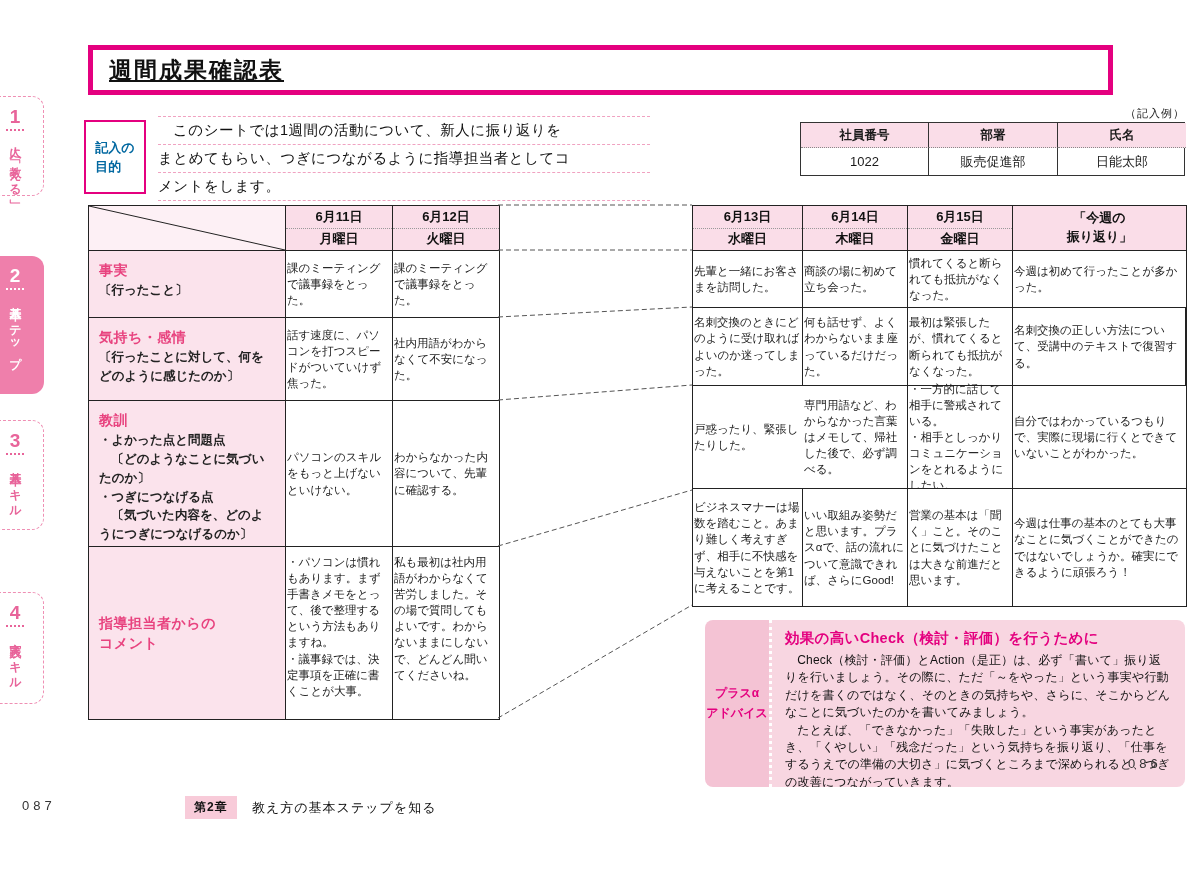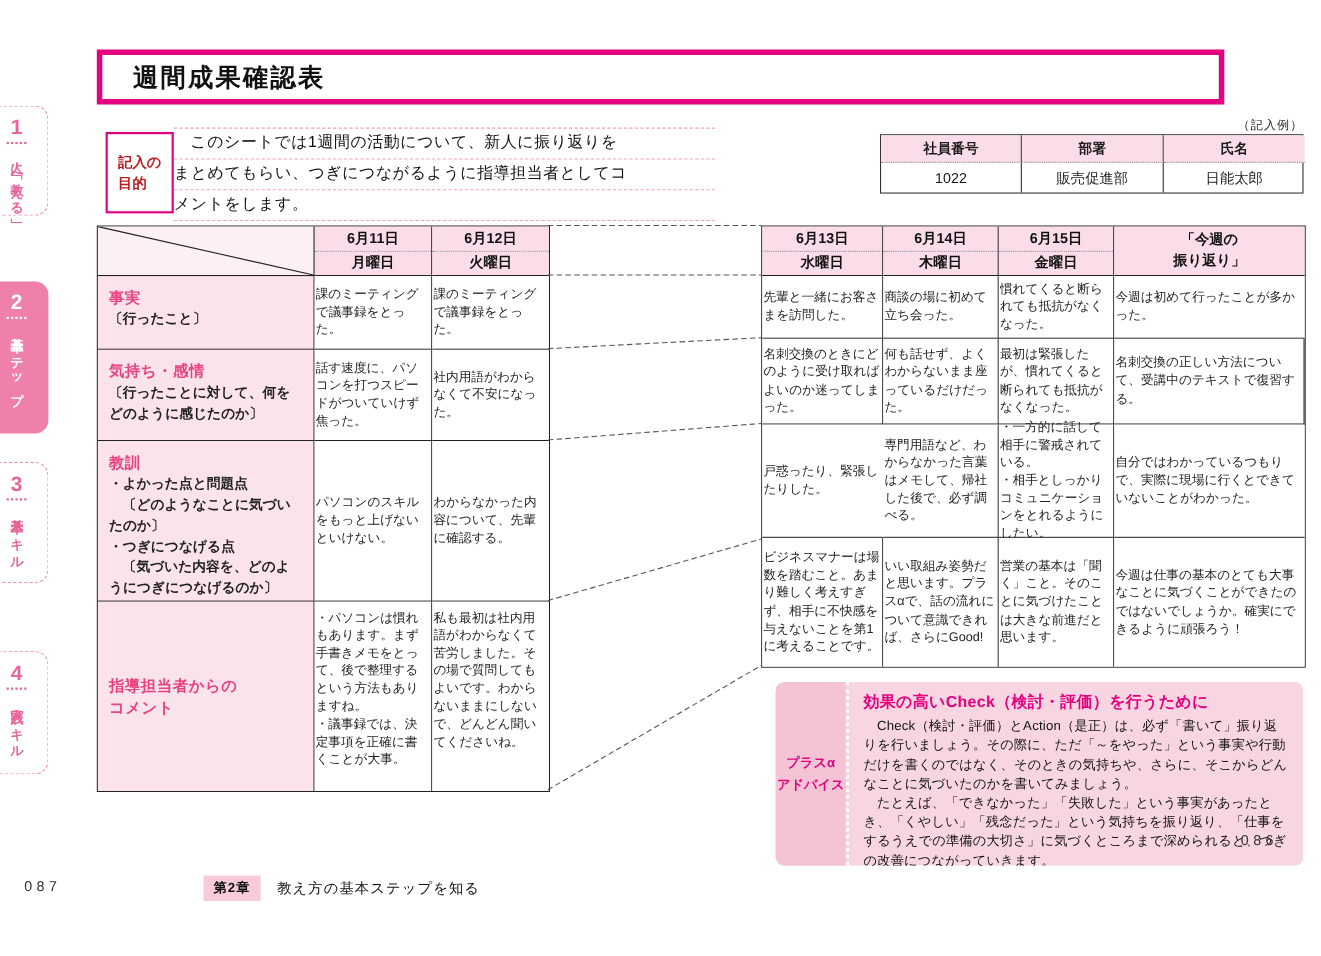--- a/index.html
+++ b/index.html
@@ -13,38 +13,38 @@
   .side-tab.outline{border:1.5px dashed #ef8fb4;color:#e8649a;background:#fff;}
   .side-tab.fill{background:#ef7fab;color:#ffffff;}
   .tab-num{font-size:19px;font-weight:bold;line-height:1;padding:0 4px 3px 4px;
     border-bottom:2px dotted currentColor;}
   .tab-label{margin-top:7px;writing-mode:vertical-rl;text-orientation:upright;
     font-size:12px;font-weight:bold;letter-spacing:2px;}
 
   
   .title-box{position:absolute;left:88px;top:45px;width:1025px;height:50px;box-sizing:border-box;
     border:5px solid #e4007f;display:flex;align-items:center;padding-left:16px;background:#fff;}
-  .title-box h1{margin:12px;font-size:23px;font-weight:bold;letter-spacing:2px;color:#111;}
+  .title-box h1{margin:0;font-size:23px;font-weight:bold;letter-spacing:2px;color:#111;text-decoration:underline;}
 
   .example-note{position:absolute;left:800px;top:106px;width:385px;text-align:right;
     font-size:11px;color:#222;letter-spacing:1px;}
 
   
   .emp-table{position:absolute;left:800px;top:122px;width:385px;box-sizing:border-box;
     display:grid;grid-template-columns:128px 129px 128px;grid-template-rows:25px 27px;
     border:1.2px solid #333;background:#fff;}
   .emp-table .cell{display:flex;align-items:center;justify-content:center;box-sizing:border-box;
     font-size:12.5px;border-right:1px solid #333;}
   .emp-table .cell:nth-child(3n){border-right:none;}
   .emp-table .hd{background:#fadde8;font-weight:bold;border-bottom:1px dotted #888;}
   .emp-table .val{font-size:13px;}
 
   
-  .purpose-label{position:absolute;left:96px;top:120px;width:62px;height:74px;box-sizing:border-box;
-    border:2px solid #e4007f;color:#b91c1c;font-weight:bold;font-size:13px;line-height:1.5;
+  .purpose-label{position:absolute;left:84px;top:120px;width:62px;height:74px;box-sizing:border-box;
+    border:2px solid #e4007f;color:#0369a1;font-weight:bold;font-size:13px;line-height:1.5;
     display:flex;flex-direction:column;align-items:center;justify-content:center;background:#fff;}
   .purpose-text{position:absolute;left:158px;top:116px;width:492px;font-size:14.5px;color:#111;}
   .purpose-line{height:27px;line-height:27px;border-bottom:1.5px dashed #f0a2c1;letter-spacing:0.5px;}
   .purpose-line:first-child{border-top:1.5px dashed #f0a2c1;}
 
   
   .wtable{position:absolute;display:grid;background:#fff;border:1.2px solid #222;box-sizing:content-box;}
   .wtable>div{box-sizing:border-box;border-right:1px solid #222;border-bottom:1px solid #222;}
   .wtable>div.lastcol{border-right:none;}
   .wtable>div.lastrow{border-bottom:none;}

